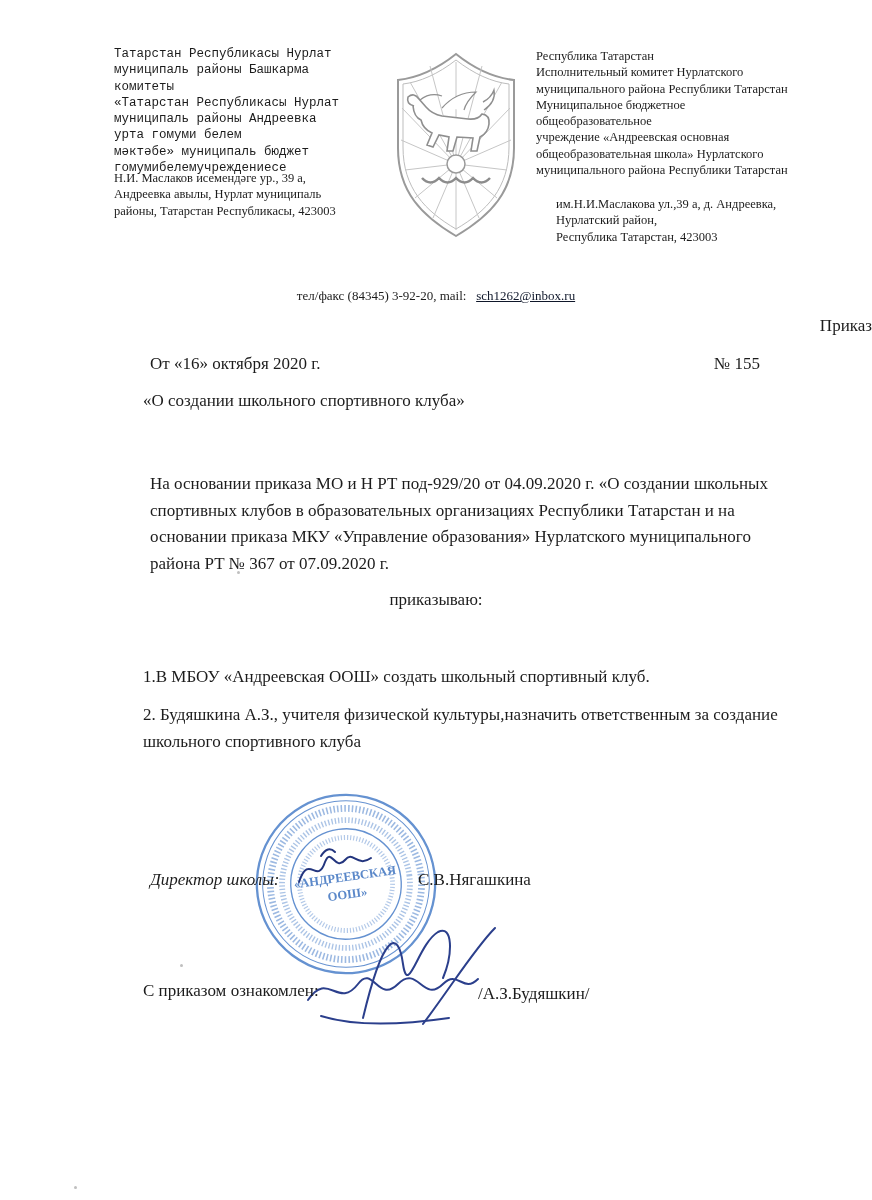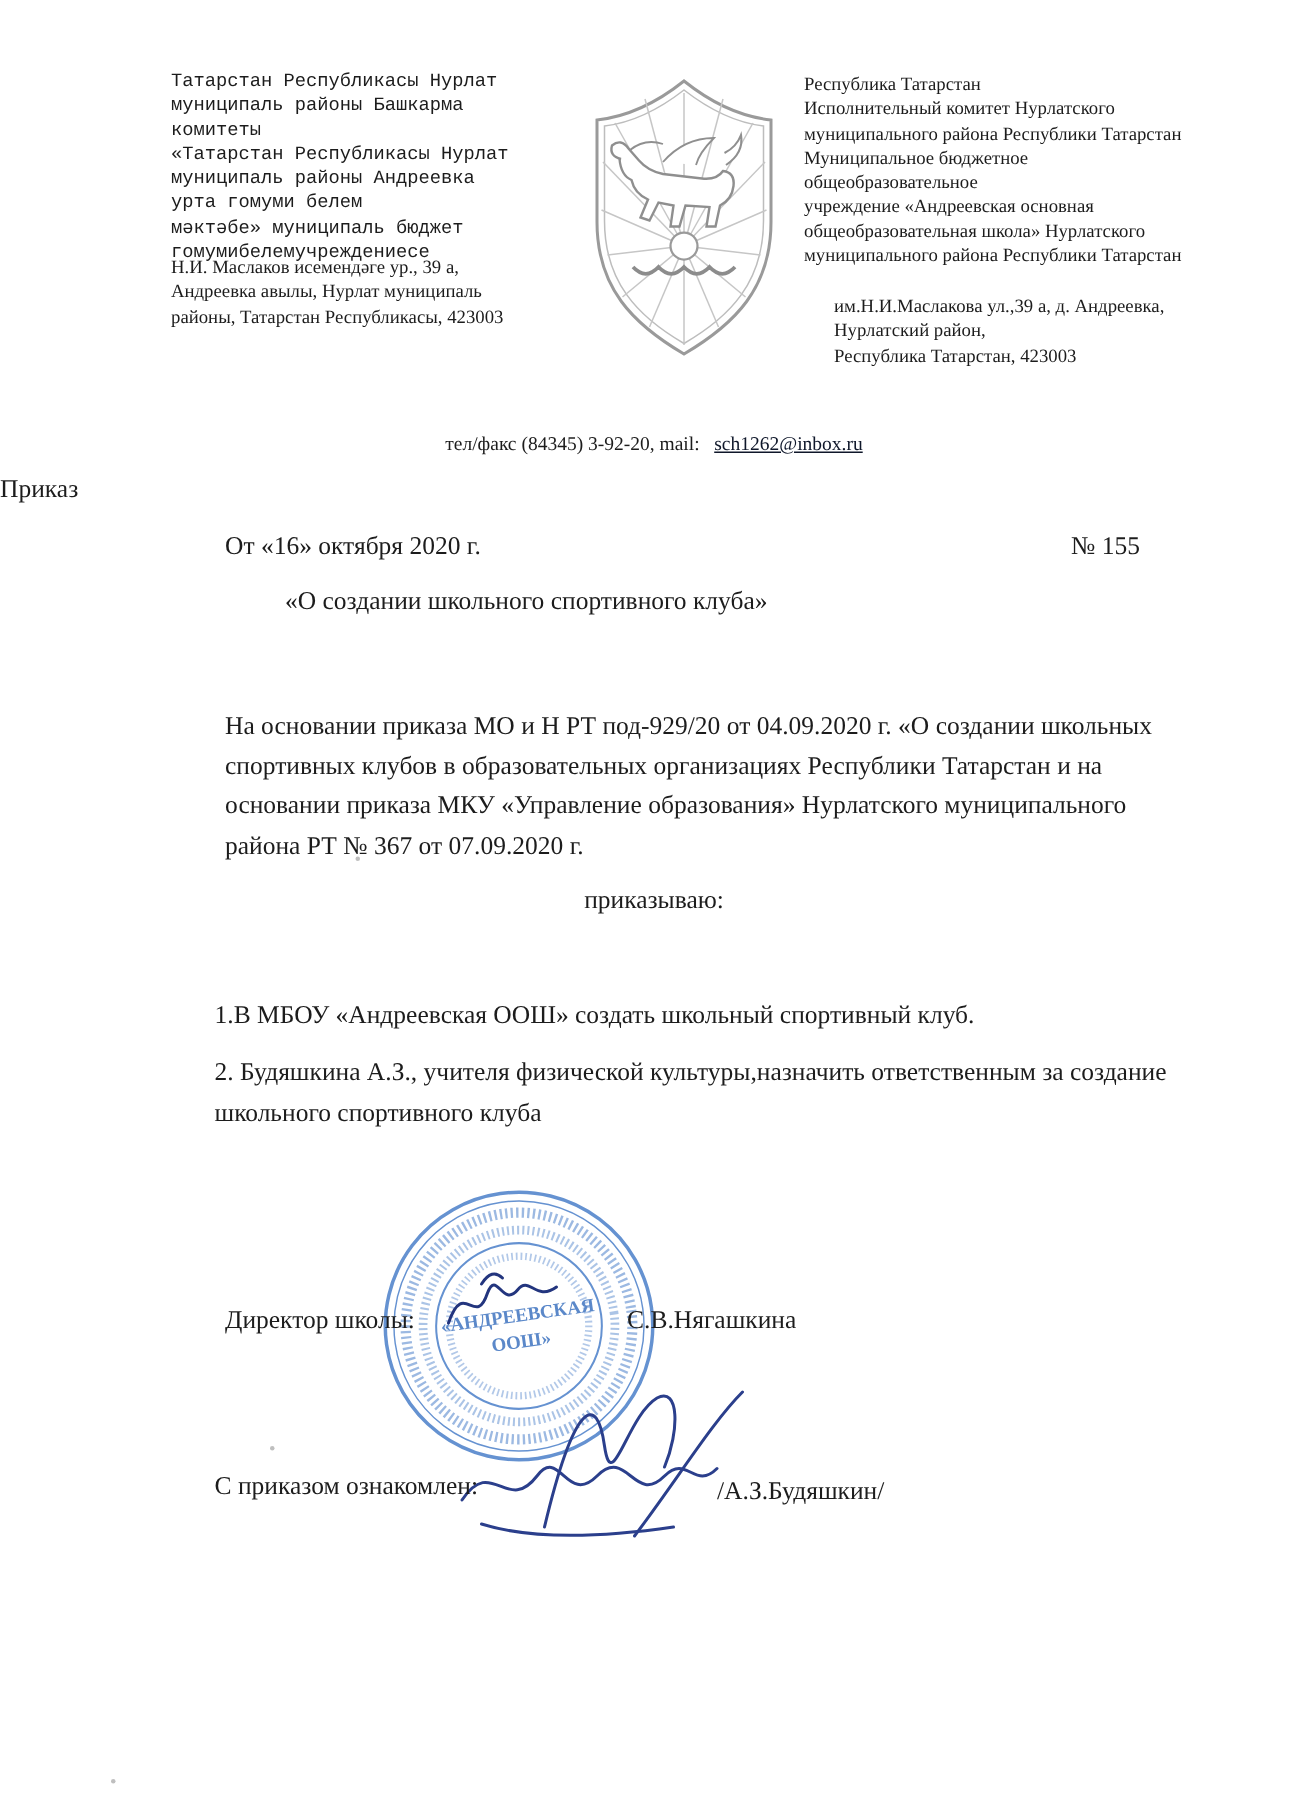--- a/index.html
+++ b/index.html
@@ -10,29 +10,29 @@
     color:#1c1c1c;
   }
   .abs{position:absolute;}
   .hdr-block{font-size:12.5px;line-height:1.3;}
   .hdr-left{left:114px;top:46px;width:248px;font-family:Liberation Mono, monospace;}
   .hdr-left-addr{left:114px;top:170px;width:248px;}
   .hdr-right{left:536px;top:48px;width:276px;}
   .hdr-right-addr{left:556px;top:196px;width:276px;}
   .contact{left:0;top:288px;width:872px;text-align:center;font-size:13px;}
   .contact a{color:#0f172a;text-decoration:underline;}
-  .doc-title{left:0;top:316px;width:872px;text-align:left;font-size:17px;}
+  .doc-title{left:0;top:316px;width:872px;text-align:right;font-size:17px;}
   .date-row{left:150px;top:354px;width:610px;display:flex;justify-content:space-between;font-size:17px;}
-  .subject{left:143px;top:391px;width:640px;font-size:17px;margin-left:47px;}
+  .subject{left:143px;top:391px;width:640px;font-size:17px;}
   .body-par{left:150px;top:471px;width:618px;font-size:17px;line-height:1.56;}
   .directive{left:0;top:590px;width:872px;text-align:center;font-size:17px;}
   .item1{left:143px;top:667px;width:720px;font-size:17px;}
   .item2{left:143px;top:701px;width:712px;font-size:17px;line-height:1.6;}
   .sig-label{font-size:17px;}
-  .dir-label{left:150px;top:870px;}
+  .dir-label{left:150px;top:870px;font-style:italic;}
   .dir-name{left:418px;top:870px;}
   .ack-label{left:143px;top:981px;}
   .ack-name{left:478px;top:984px;}
   .stamp{left:252px;top:790px;width:188px;height:188px;transform:rotate(-8deg);opacity:.85;}
   .sig1{left:293px;top:838px;width:90px;height:58px;}
   .sig2{left:303px;top:922px;width:200px;height:110px;}
   .emblem{left:384px;top:46px;width:144px;height:198px;}
   .speck{position:absolute;width:3px;height:3px;border-radius:50%;background:#8a8a8a;opacity:.55;}
 </style>
 </head>

